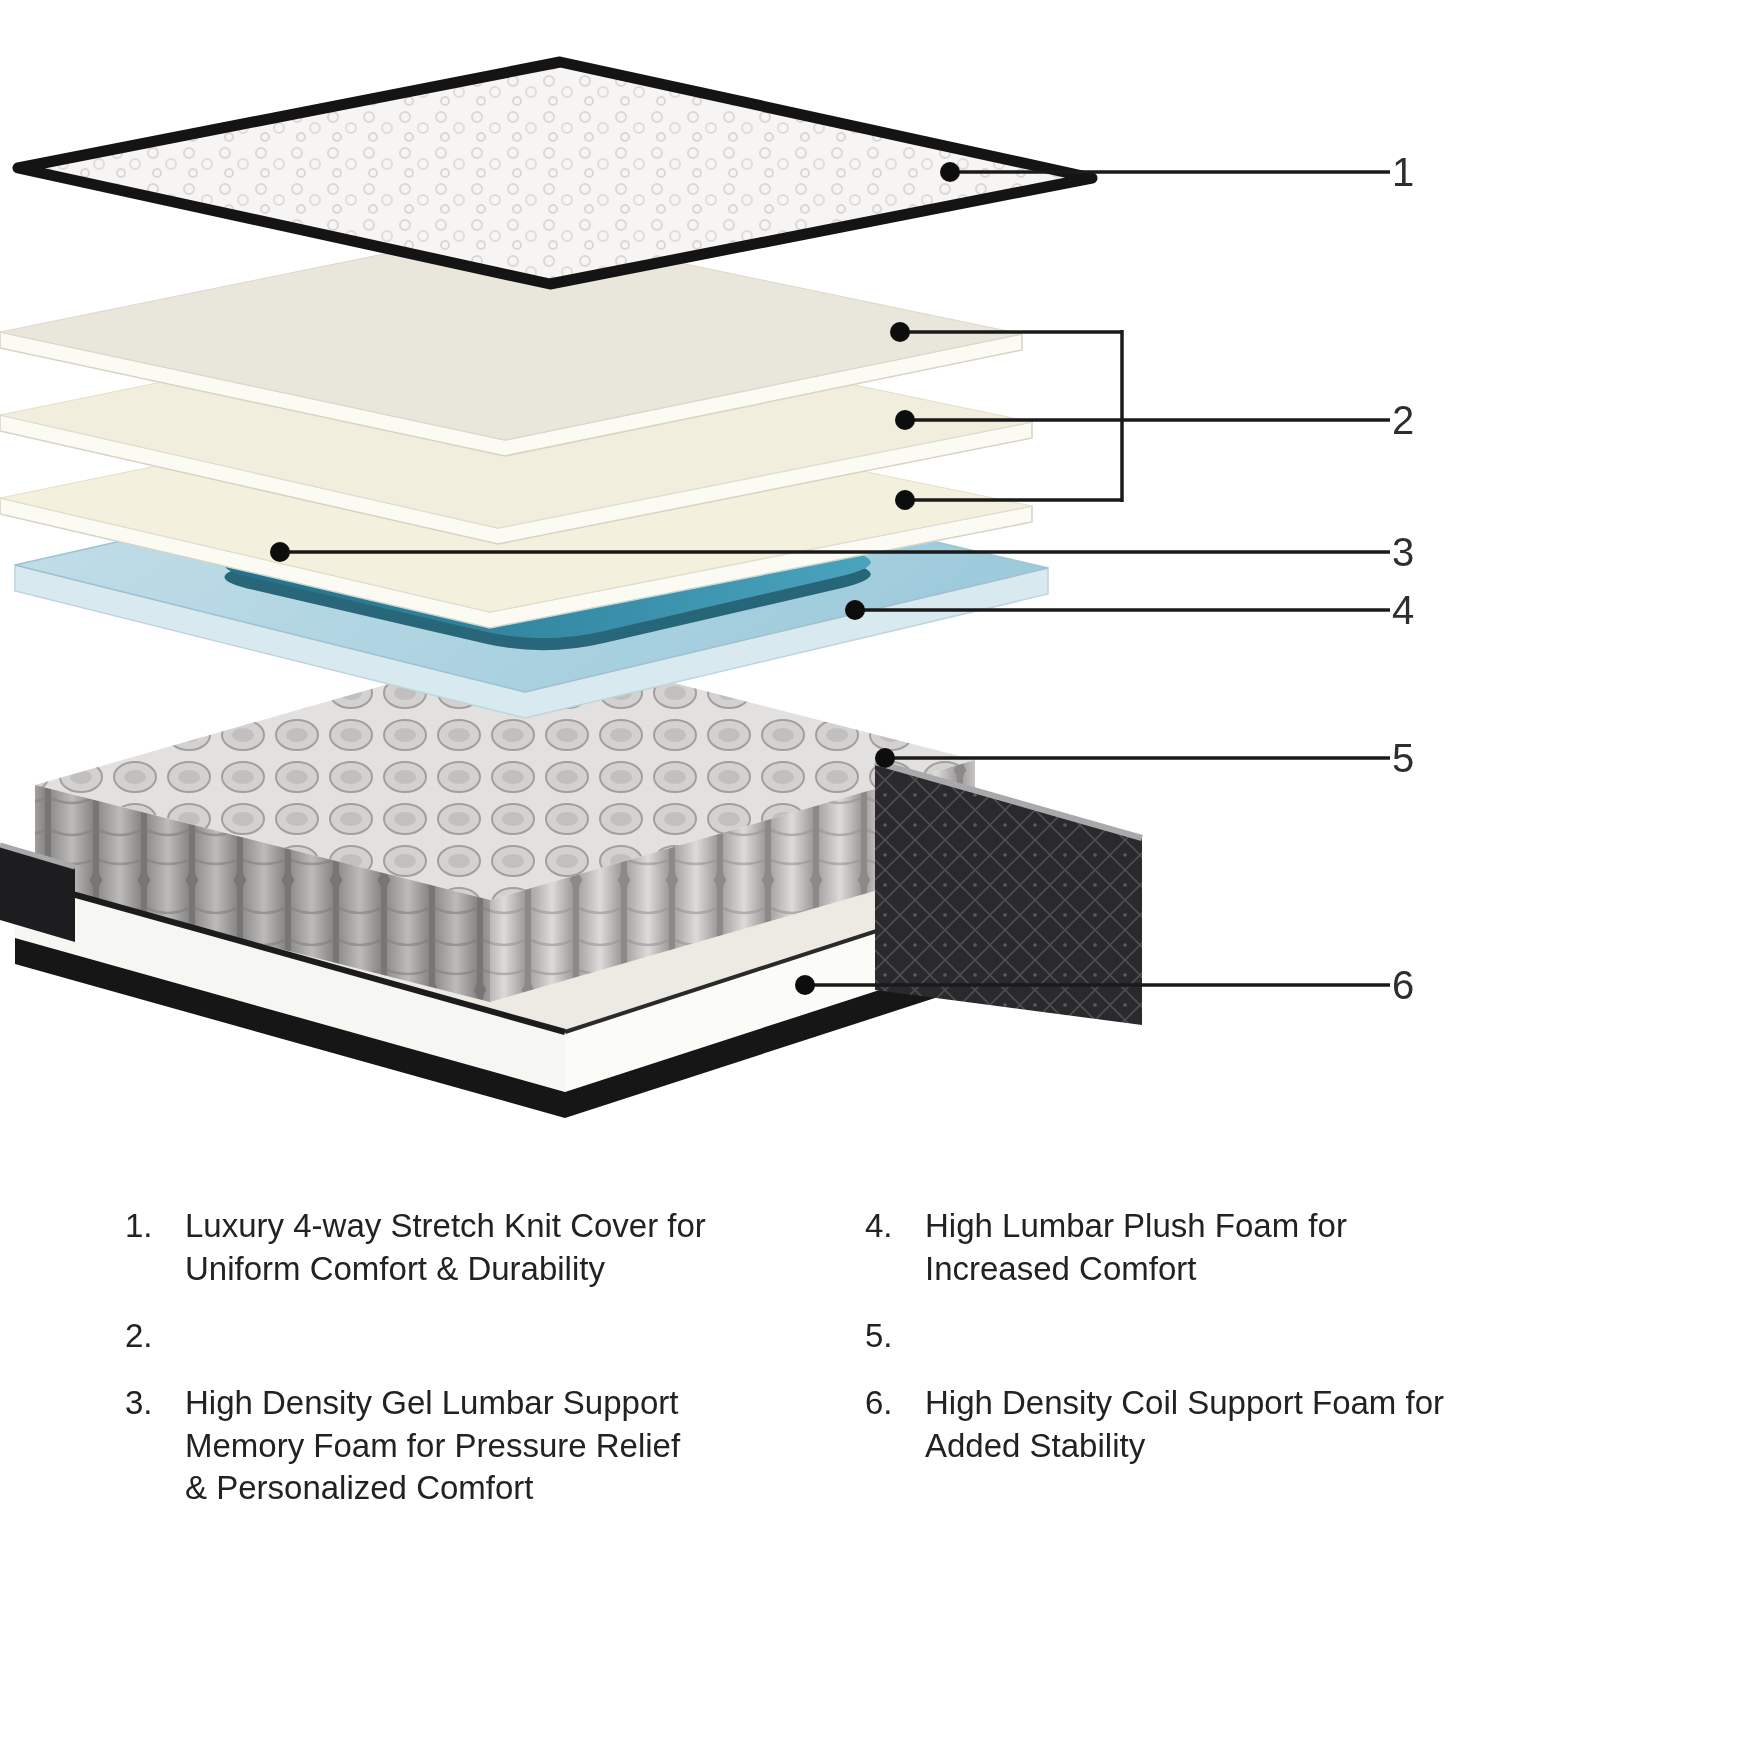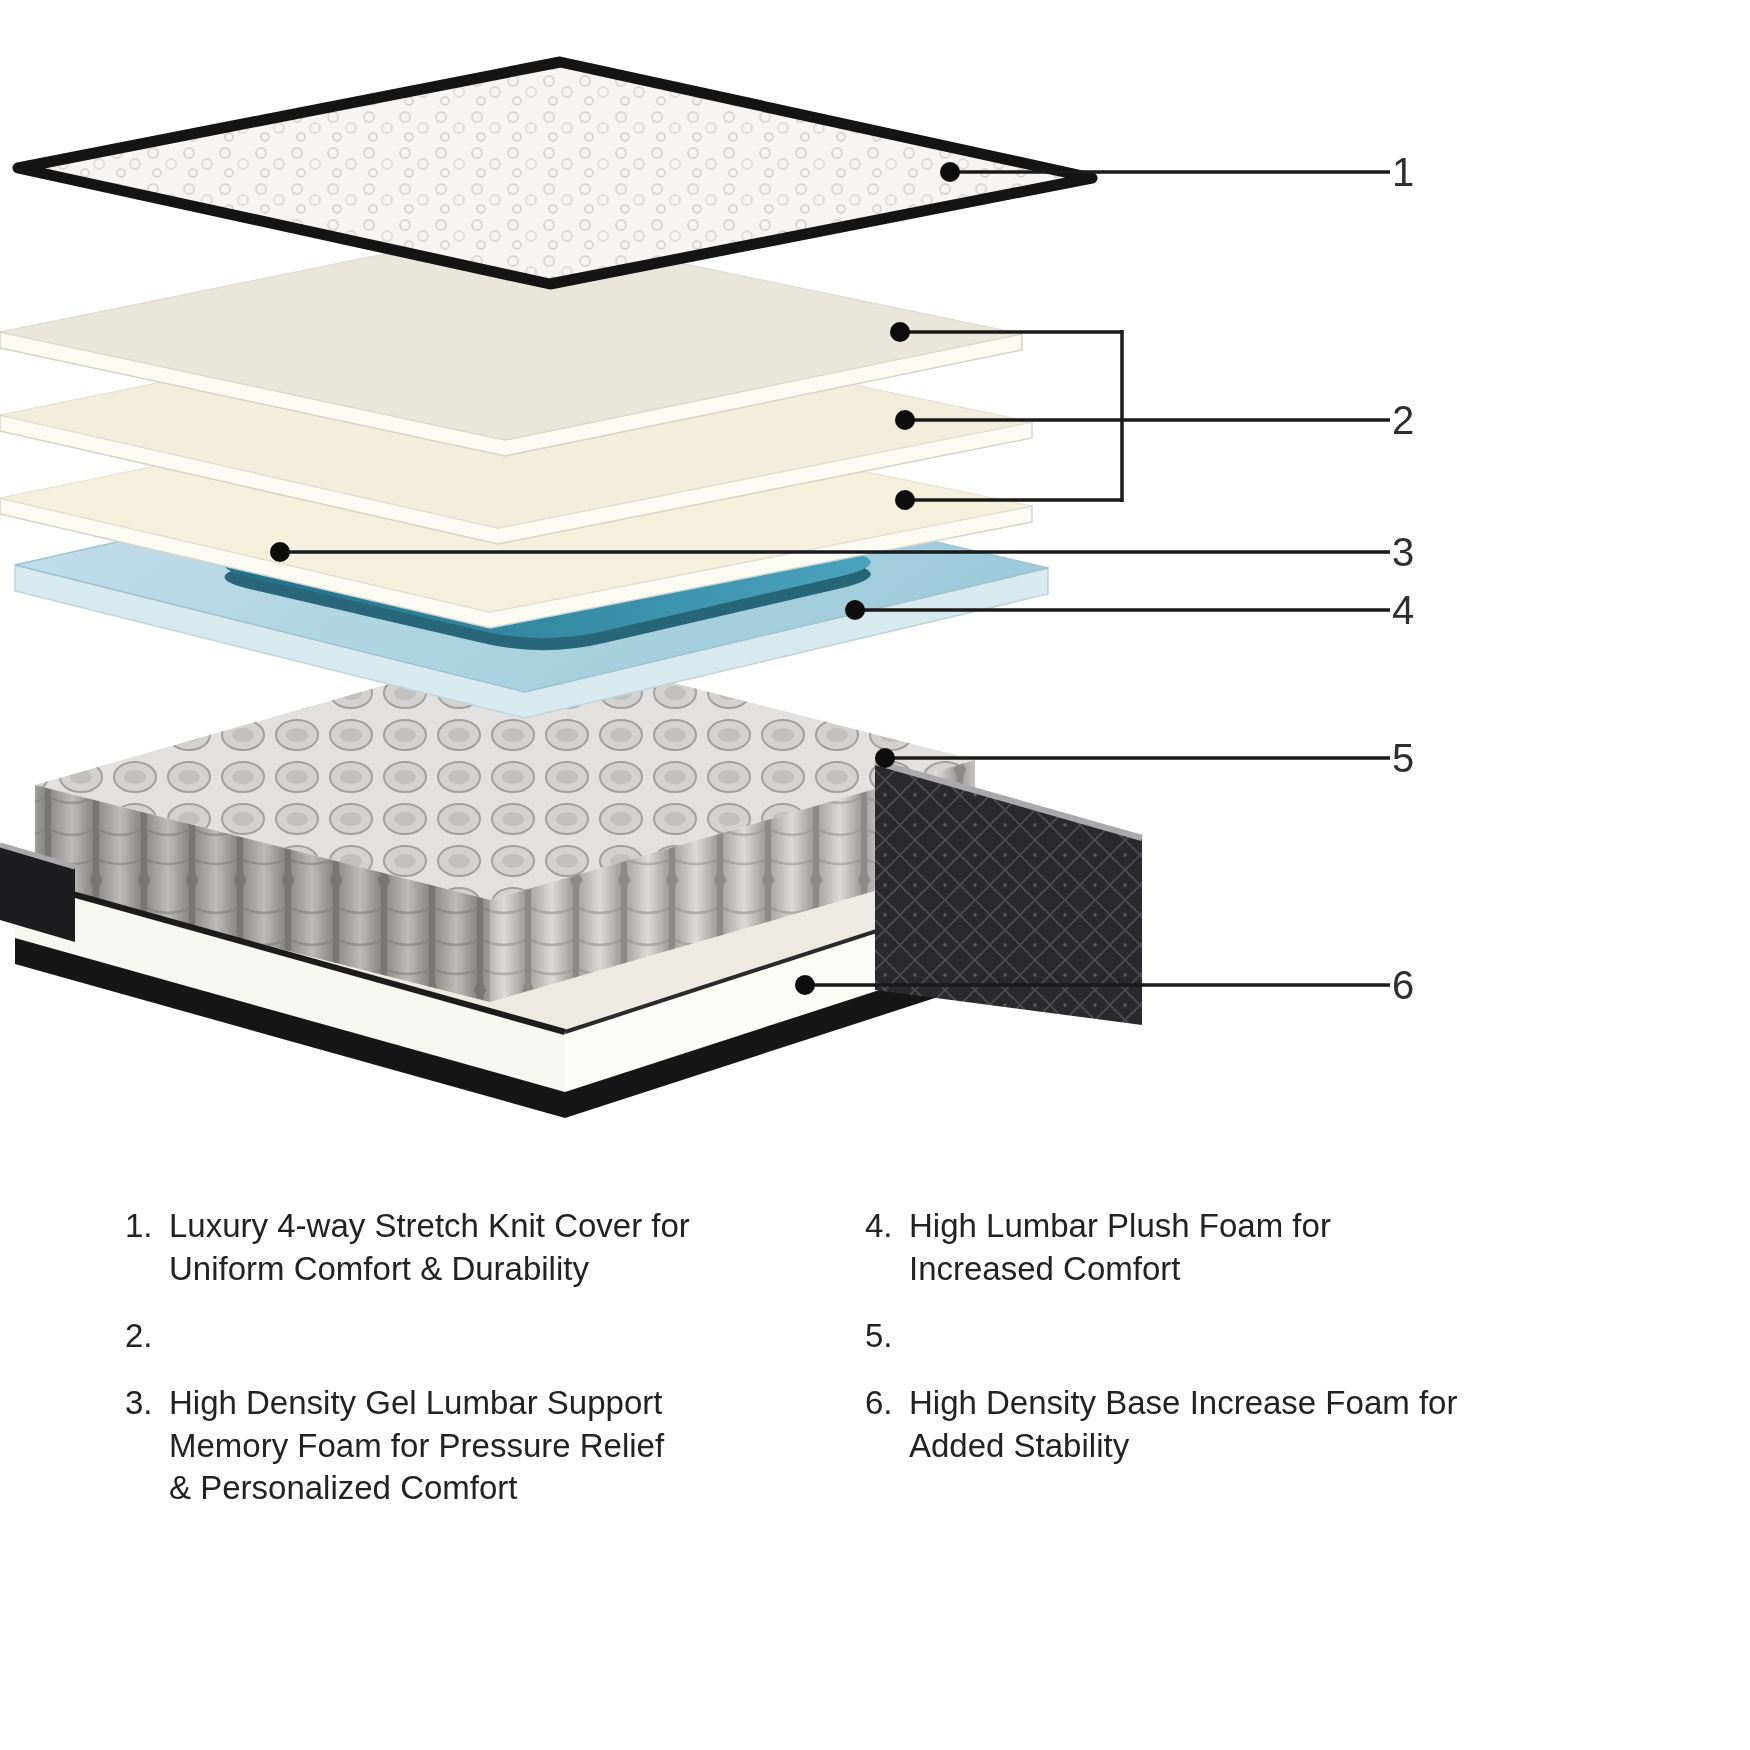--- a/index.html
+++ b/index.html
@@ -7,21 +7,21 @@
         font-family:"Liberation Sans",sans-serif;color:#1f1f1f;}
   .diagram-svg{position:absolute;top:0;left:0;}
   .callout-num{font:40px "Liberation Sans",sans-serif;fill:#2e2e2e;}
   .legend{position:absolute;top:1205px;left:125px;display:flex;gap:85px;}
   .legend-col{display:flex;flex-direction:column;}
   .legend-col.left{width:655px;}
   .legend-col.right{width:660px;}
   .legend-item{display:flex;align-items:flex-start;margin-bottom:24px;
                font-size:33px;line-height:1.3;color:#222222;}
   .legend-num{flex:0 0 44px;}
-  .legend-text{white-space:pre-line;}
+  .legend-text{white-space:pre-line;margin-left:16px;}
   .legend-text .b{font-weight:400;}
 </style>
 </head>
 <body>
 
 <div class="page">
 
   <svg class="diagram-svg" width="1750" height="1160" viewBox="0 0 1750 1160">
     <defs>
       <pattern id="coverPat" width="36" height="36" patternUnits="userSpaceOnUse">
@@ -170,19 +170,19 @@
       <div class="legend-item">
         <span class="legend-num">4.</span>
         <span class="legend-text"><span>High Lumbar </span><span class="b">Plush</span><span> Foam for
 Increased Comfort</span></span>
       </div>
       <div class="legend-item">
         <span class="legend-num">5.</span>
       </div>
       <div class="legend-item">
         <span class="legend-num">6.</span>
-        <span class="legend-text"><span>High Density Base Increase Foam for
+        <span class="legend-text"><span>High Density Coil Support Foam for
 Added Stability</span><span class="b"></span><span></span></span>
       </div>
     </div>
   </div>
 
 </div>
 
 </body></html>

